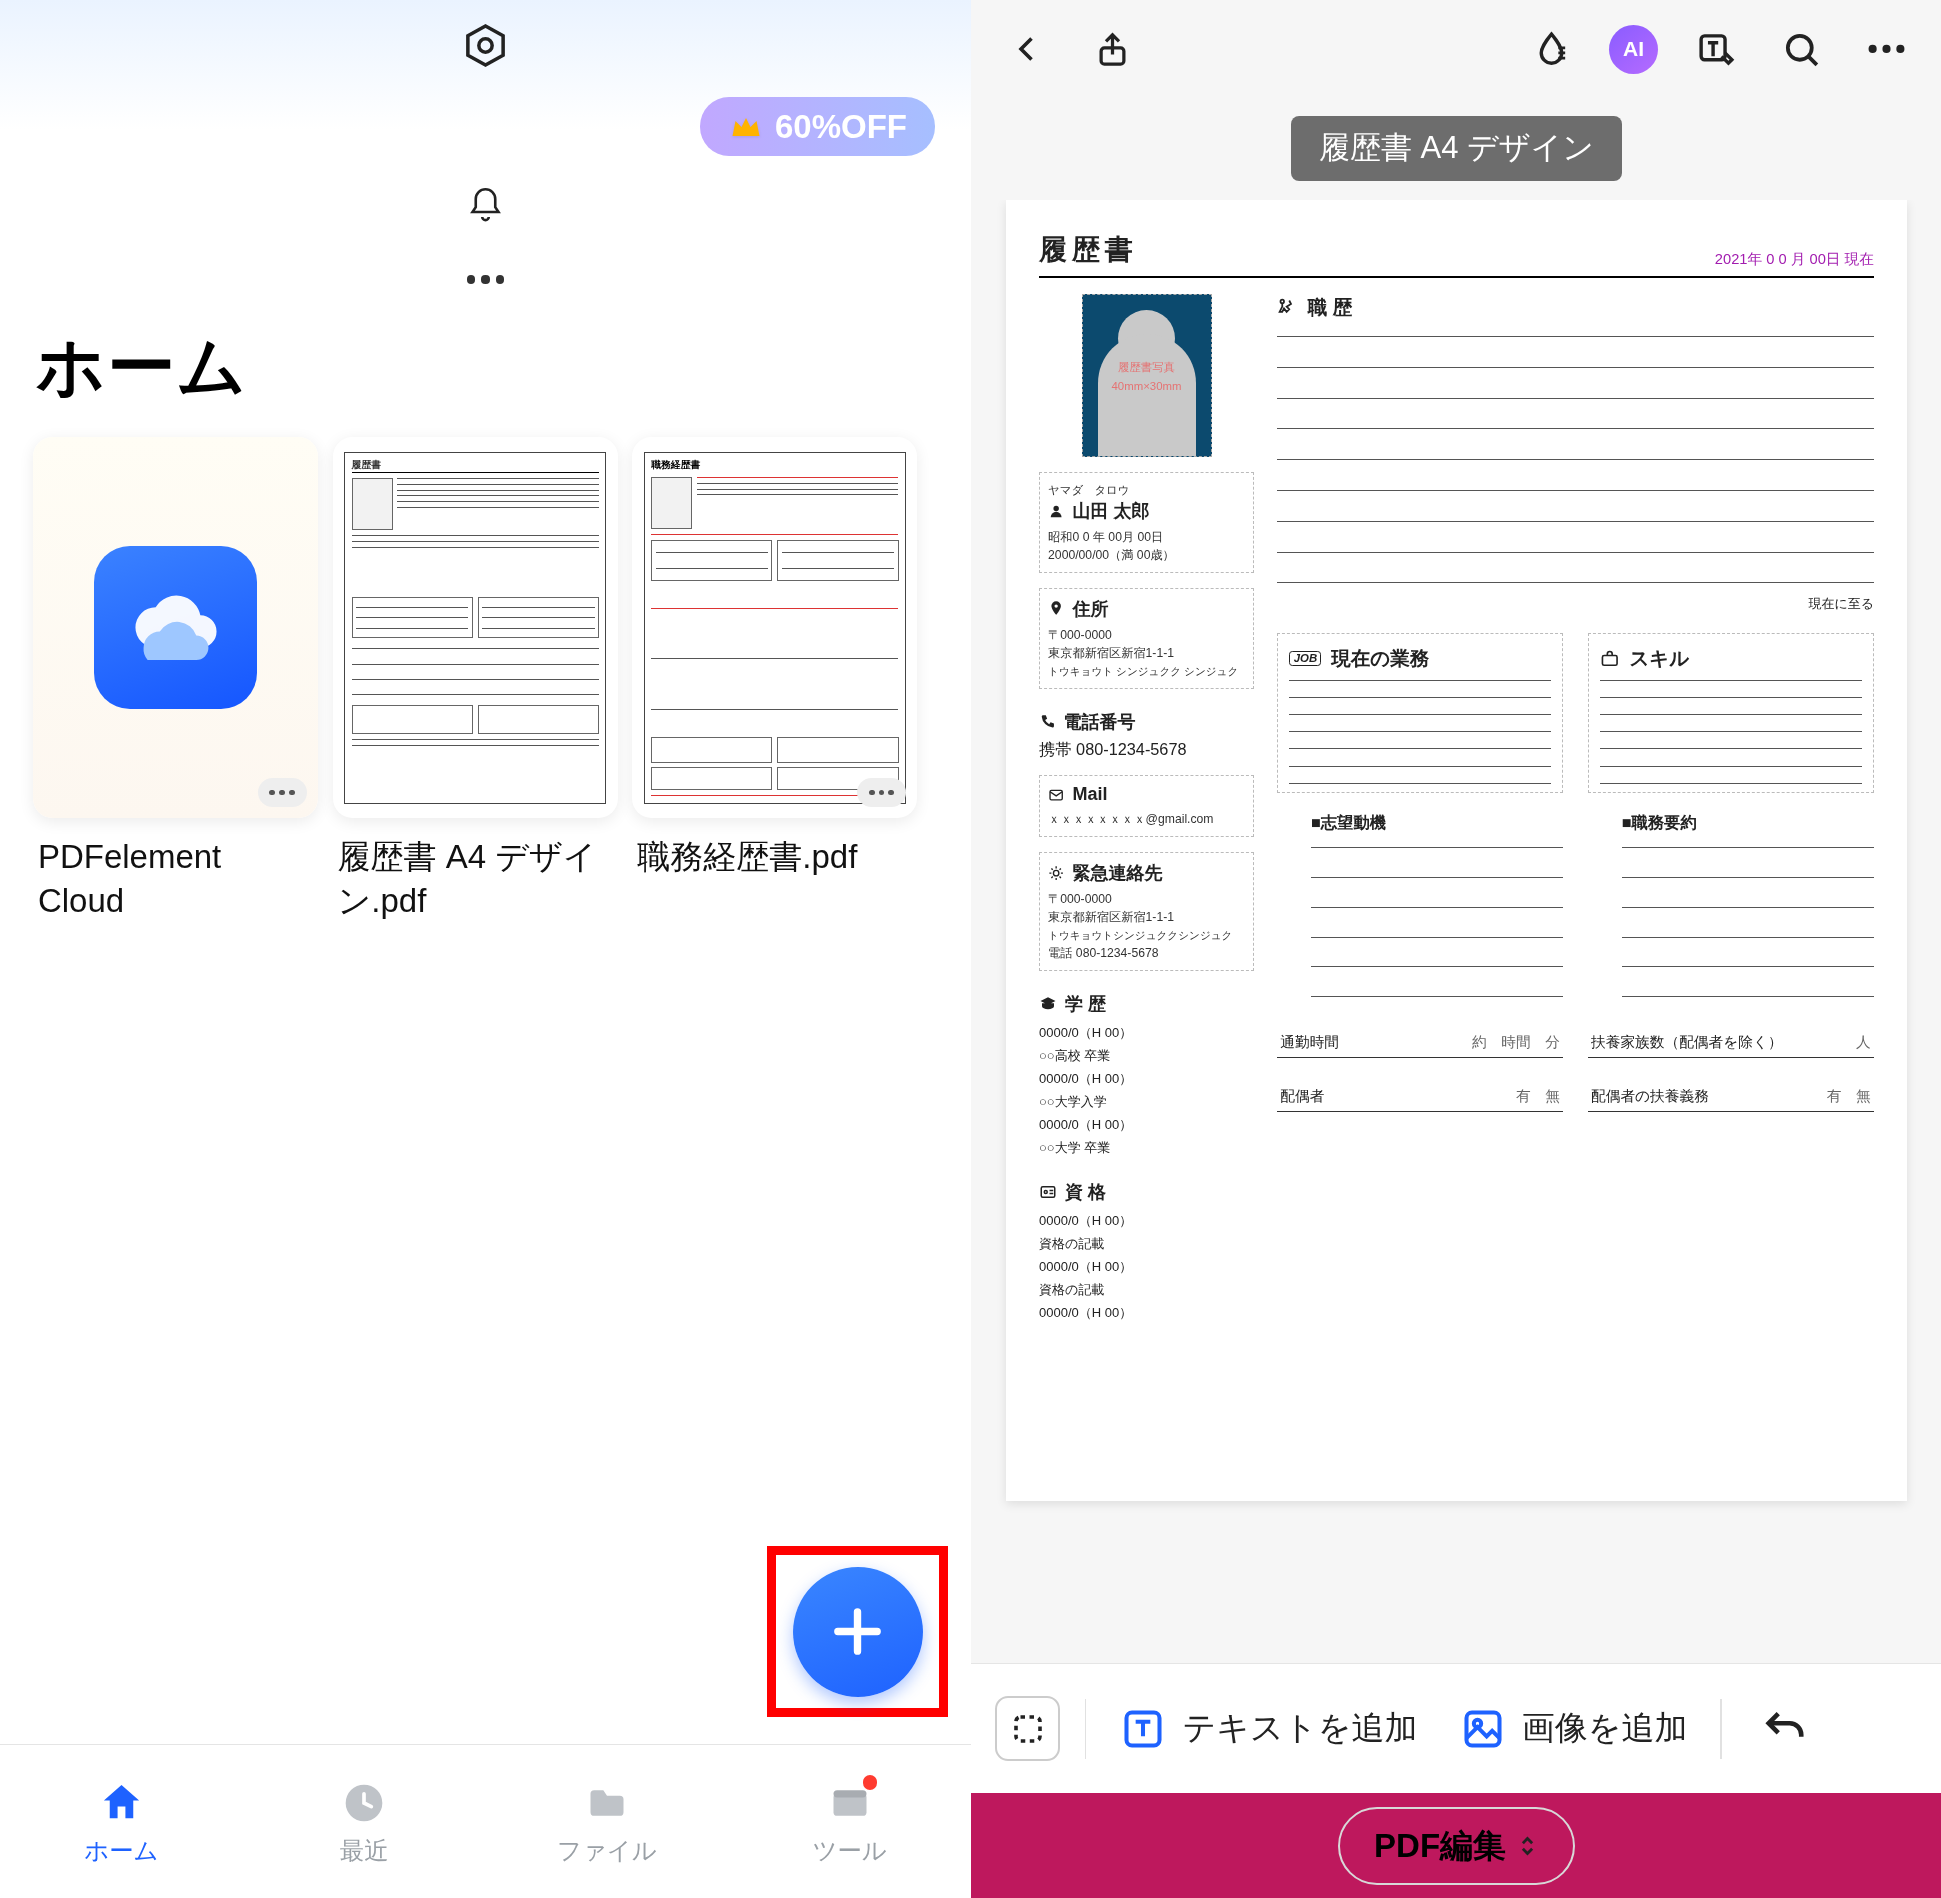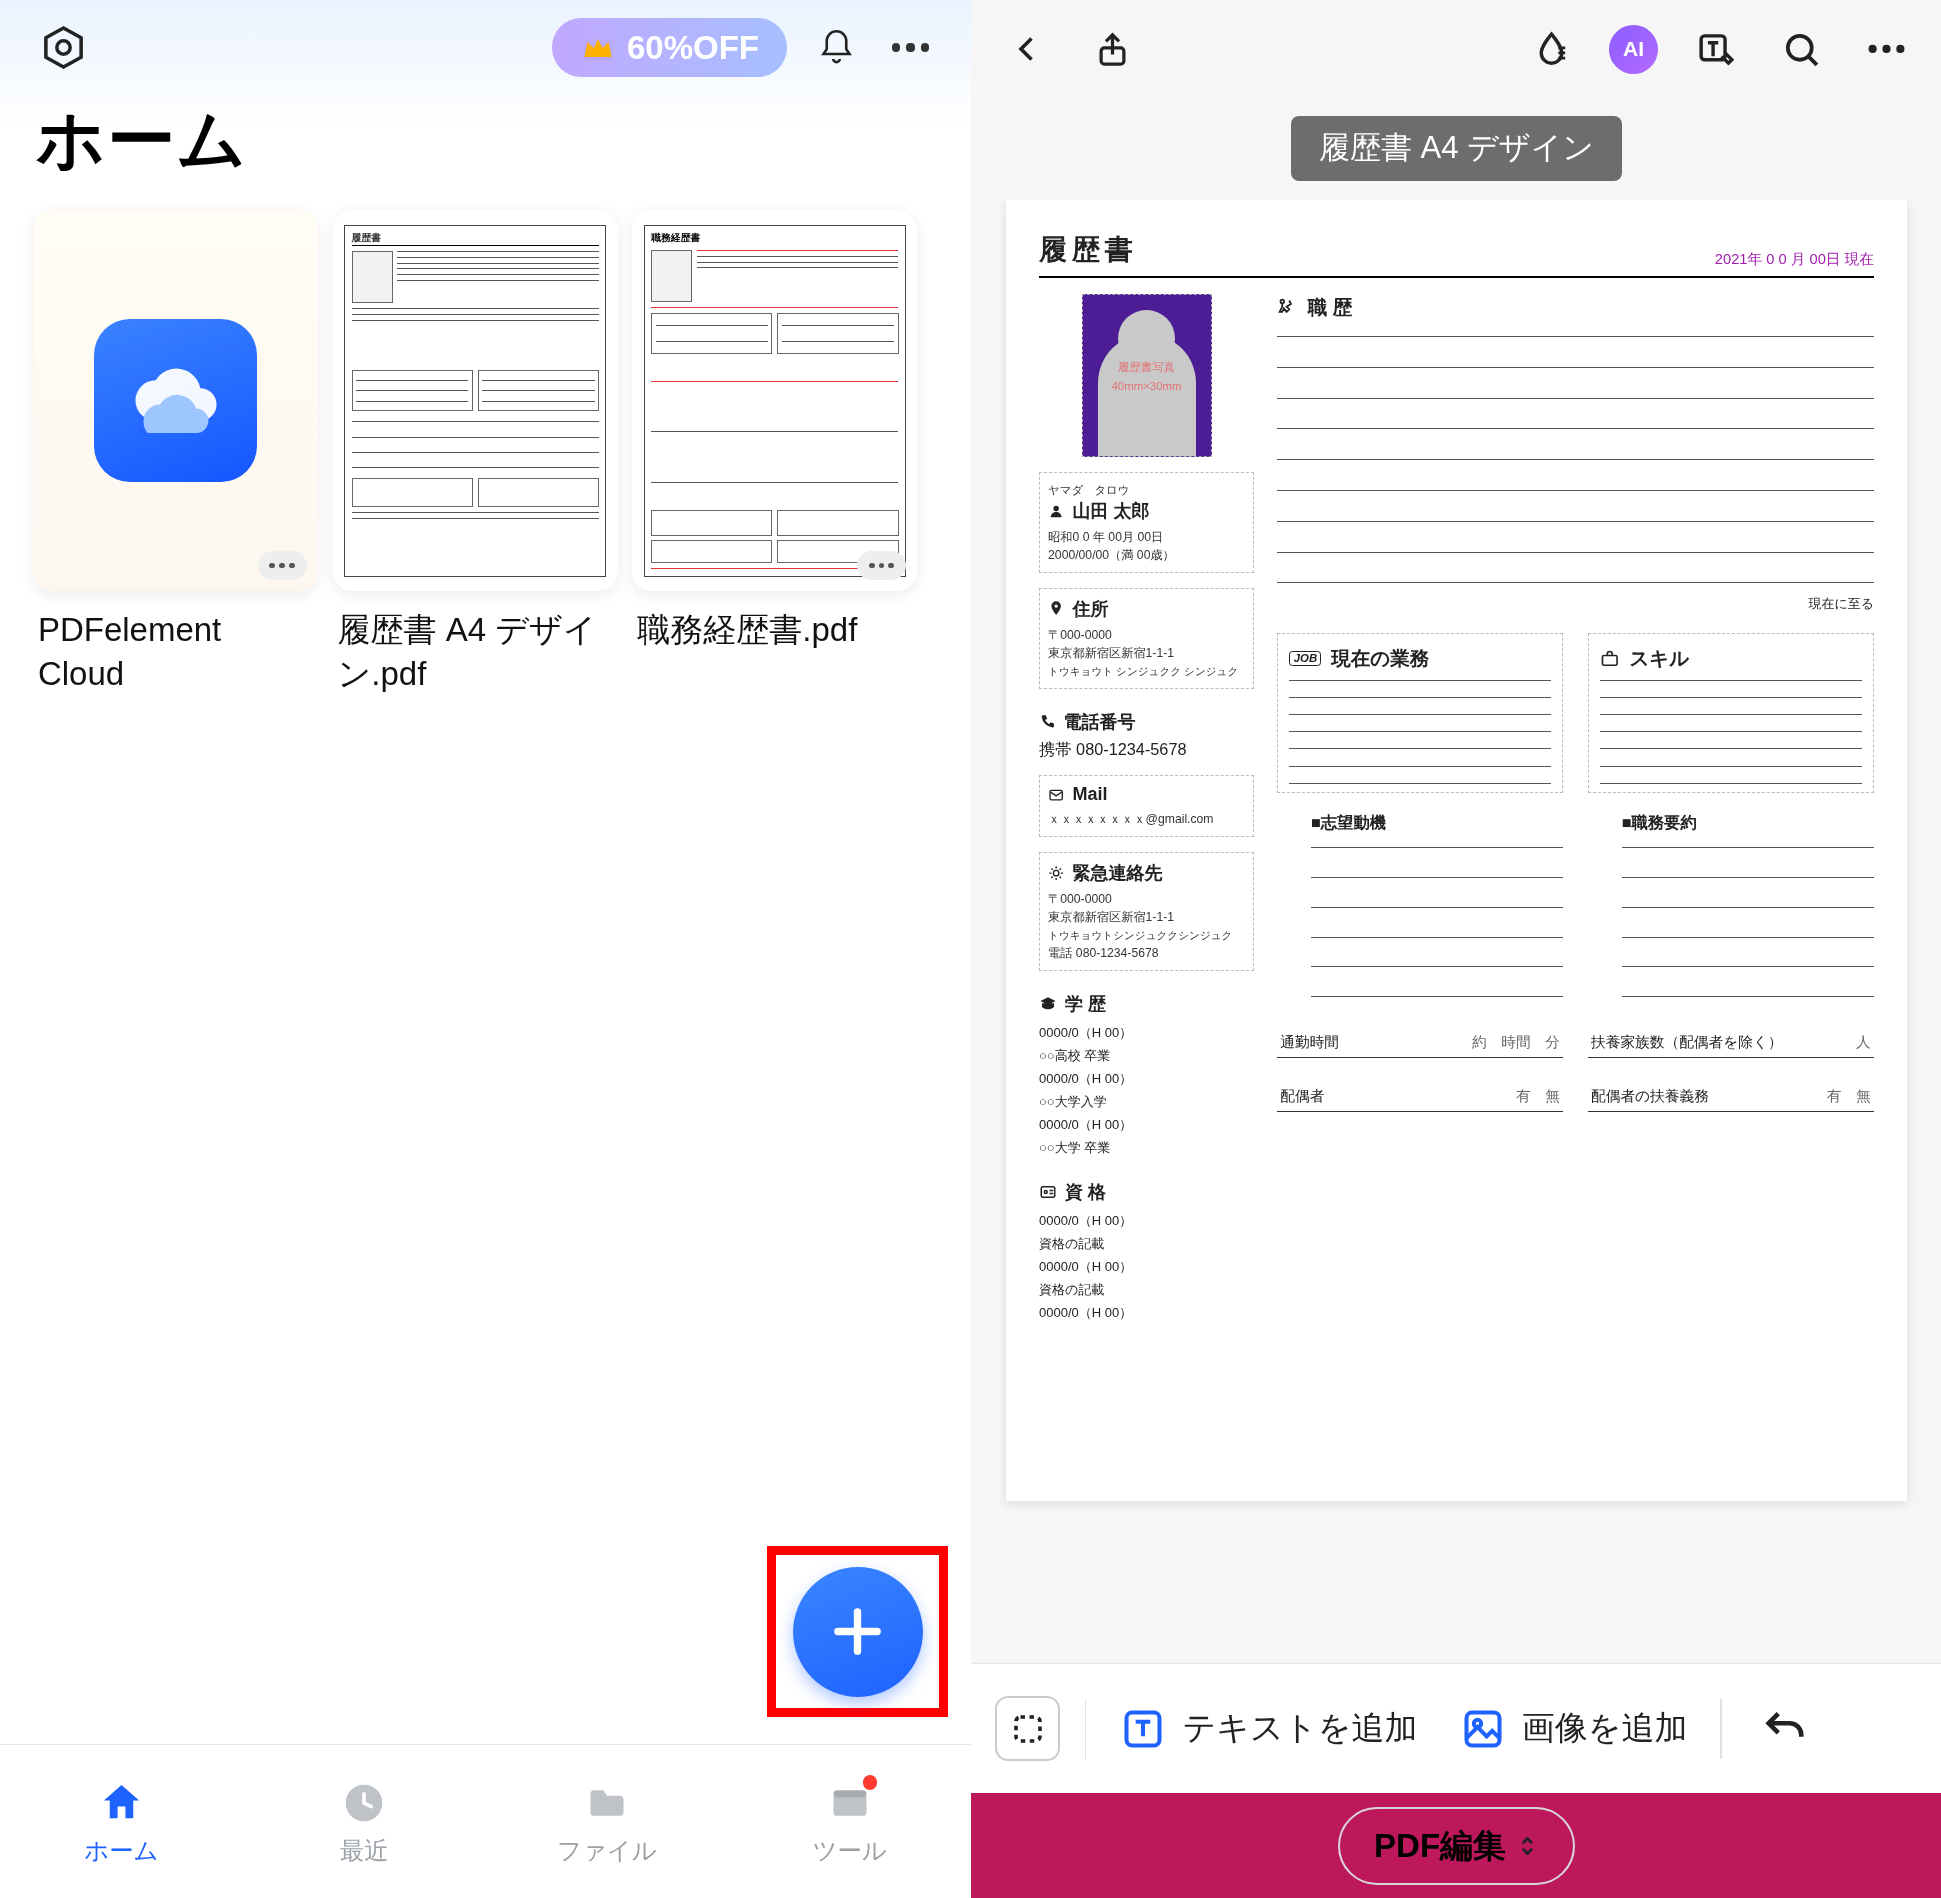--- a/index.html
+++ b/index.html
@@ -3,21 +3,21 @@
 <meta charset="utf-8">
 <style>
   * { box-sizing: border-box; margin: 0; padding: 0; }
   body { font-family: -apple-system, "Hiragino Sans", sans-serif; background: #fff; }
   .screens { display: flex; width: 1942px; height: 1899px; }
   .screen { position: relative; overflow: hidden; }
   .screen.left { width: 971px; background: linear-gradient(180deg,#eaf3ff 0%,#ffffff 130px); }
   .screen.right { width: 971px; background: #f6f6f6; display:flex; flex-direction:column;}
 
   
-  .l-top { display:flex; align-items:center; padding: 18px 36px 8.1px 36px; gap:25px; }
+  .l-top { display:flex; align-items:center; padding: 18px 36px 8.1px 36px; gap:25px;flex-direction:column; }
   .hex-icon { width:54px; height:54px; display:flex; align-items:center; justify-content:center;}
   .hex-icon svg { width:47px; height:47px; }
   .promo { margin-left:auto; height:59px; padding:0 28px; border-radius:29px;
            background: linear-gradient(90deg,#c1a8ff,#a6bfff); display:flex; align-items:center; gap:11.4px;
            color:#fff; font-weight:700; font-size:33px;}
   .crown { filter: drop-shadow(0 1.6px 1.6px rgba(0,0,0,.1)); }
   .bell, .more-h { width:49px; height:49px; display:flex;align-items:center;justify-content:center;}
   .more-h span { width:8.1px;height:8.1px;background:#333;border-radius:50%;margin:0 3.3px;}
   .l-title { font-size:68px; font-weight:800; padding: 9.8px 36px 24.4px 36px; letter-spacing:1.6px;}
   .files { display:flex; gap:14.7px; padding: 0 33px; }
@@ -66,21 +66,21 @@
   .page-area{flex:1;overflow:hidden;display:flex;justify-content:center;}
   .page{width:901px;height:1301px;background:#fff;box-shadow:0 3.3px 9.8px rgba(0,0,0,.1);padding:31px 33px 24.4px 33px;
         font-size:16.3px;color:#222;}
   .p-head{display:flex;justify-content:space-between;align-items:flex-end;border-bottom:2.4px solid #000;padding-bottom:6.5px;}
   .p-title{font-size:28px;font-weight:700;letter-spacing:4.9px;}
   .p-date{font-size:14.7px;color:#a21caf;}
   .p-body{display:flex;gap:23px;margin-top:16.3px;height:calc(100% - 57px);}
   .p-left{width:215px;display:flex;flex-direction:column;gap:14.7px;}
   .p-right{flex:1;display:flex;flex-direction:column;}
   .photo-box{width:130px;height:163px;border:0.8px dashed #aaa;align-self:center;display:flex;flex-direction:column;
-             align-items:center;justify-content:center;background:#4c1d95;color:#e57373;font-size:11.4px;gap:5px;position:relative;}
+             align-items:center;justify-content:center;background:#0c4a6e;color:#e57373;font-size:11.4px;gap:5px;position:relative;}
   .silhouette{width:98px;height:122px;background:#c9c9c9;border-radius:49px 49px 0 0;position:absolute;bottom:0;}
   .sil-head{width:57px;height:57px;background:#c9c9c9;border-radius:50%;position:absolute;top:14.7px;}
   .sect{border:0.8px dashed #bbb;padding:8.1px 8.1px;}
   .sect-h{display:flex;align-items:center;gap:8.1px;font-weight:700;font-size:18px;margin-bottom:4.9px;text-align:right;}
   .sect .sm{font-size:12.2px;color:#333;line-height:18px;}
   .nosect .sect-h{margin-top:6.5px;}
   .sublist div{font-size:13px;line-height:23px;}
   .rsect-h{display:flex;align-items:center;gap:9.8px;font-weight:700;font-size:19.5px;margin-bottom:8.1px;}
   .rlines{display:flex;flex-direction:column;gap:16.3px;}
   .rlines .rl{height:0.8px;background:#555;}

